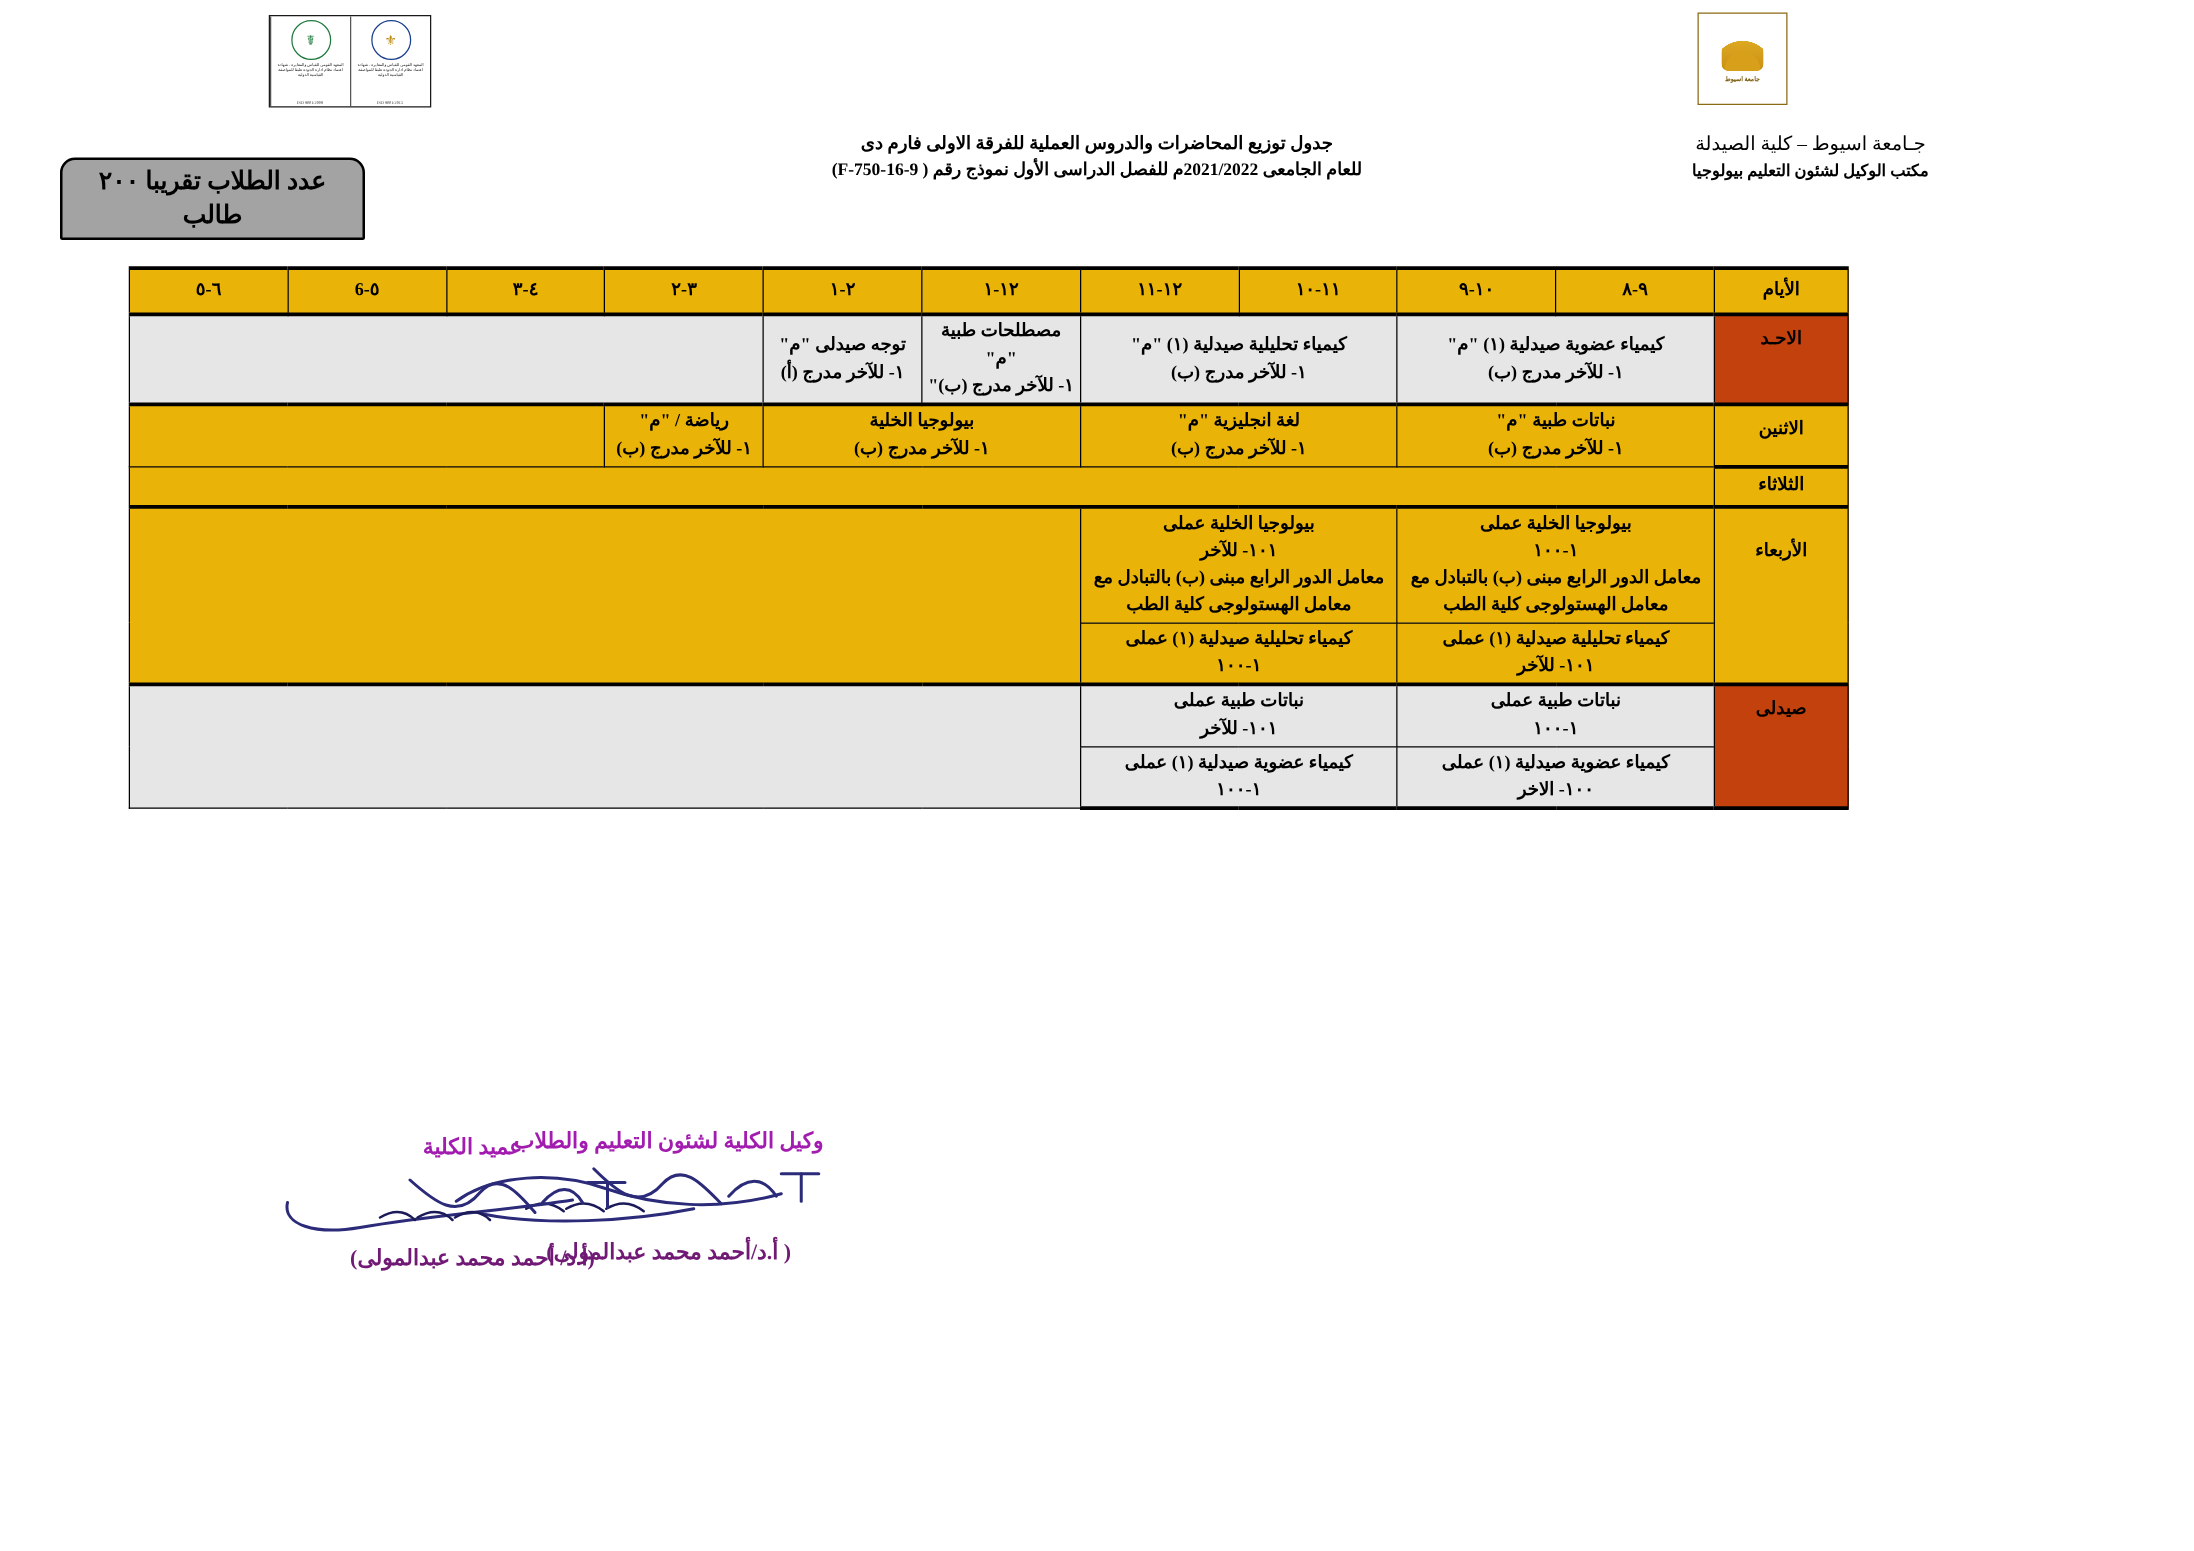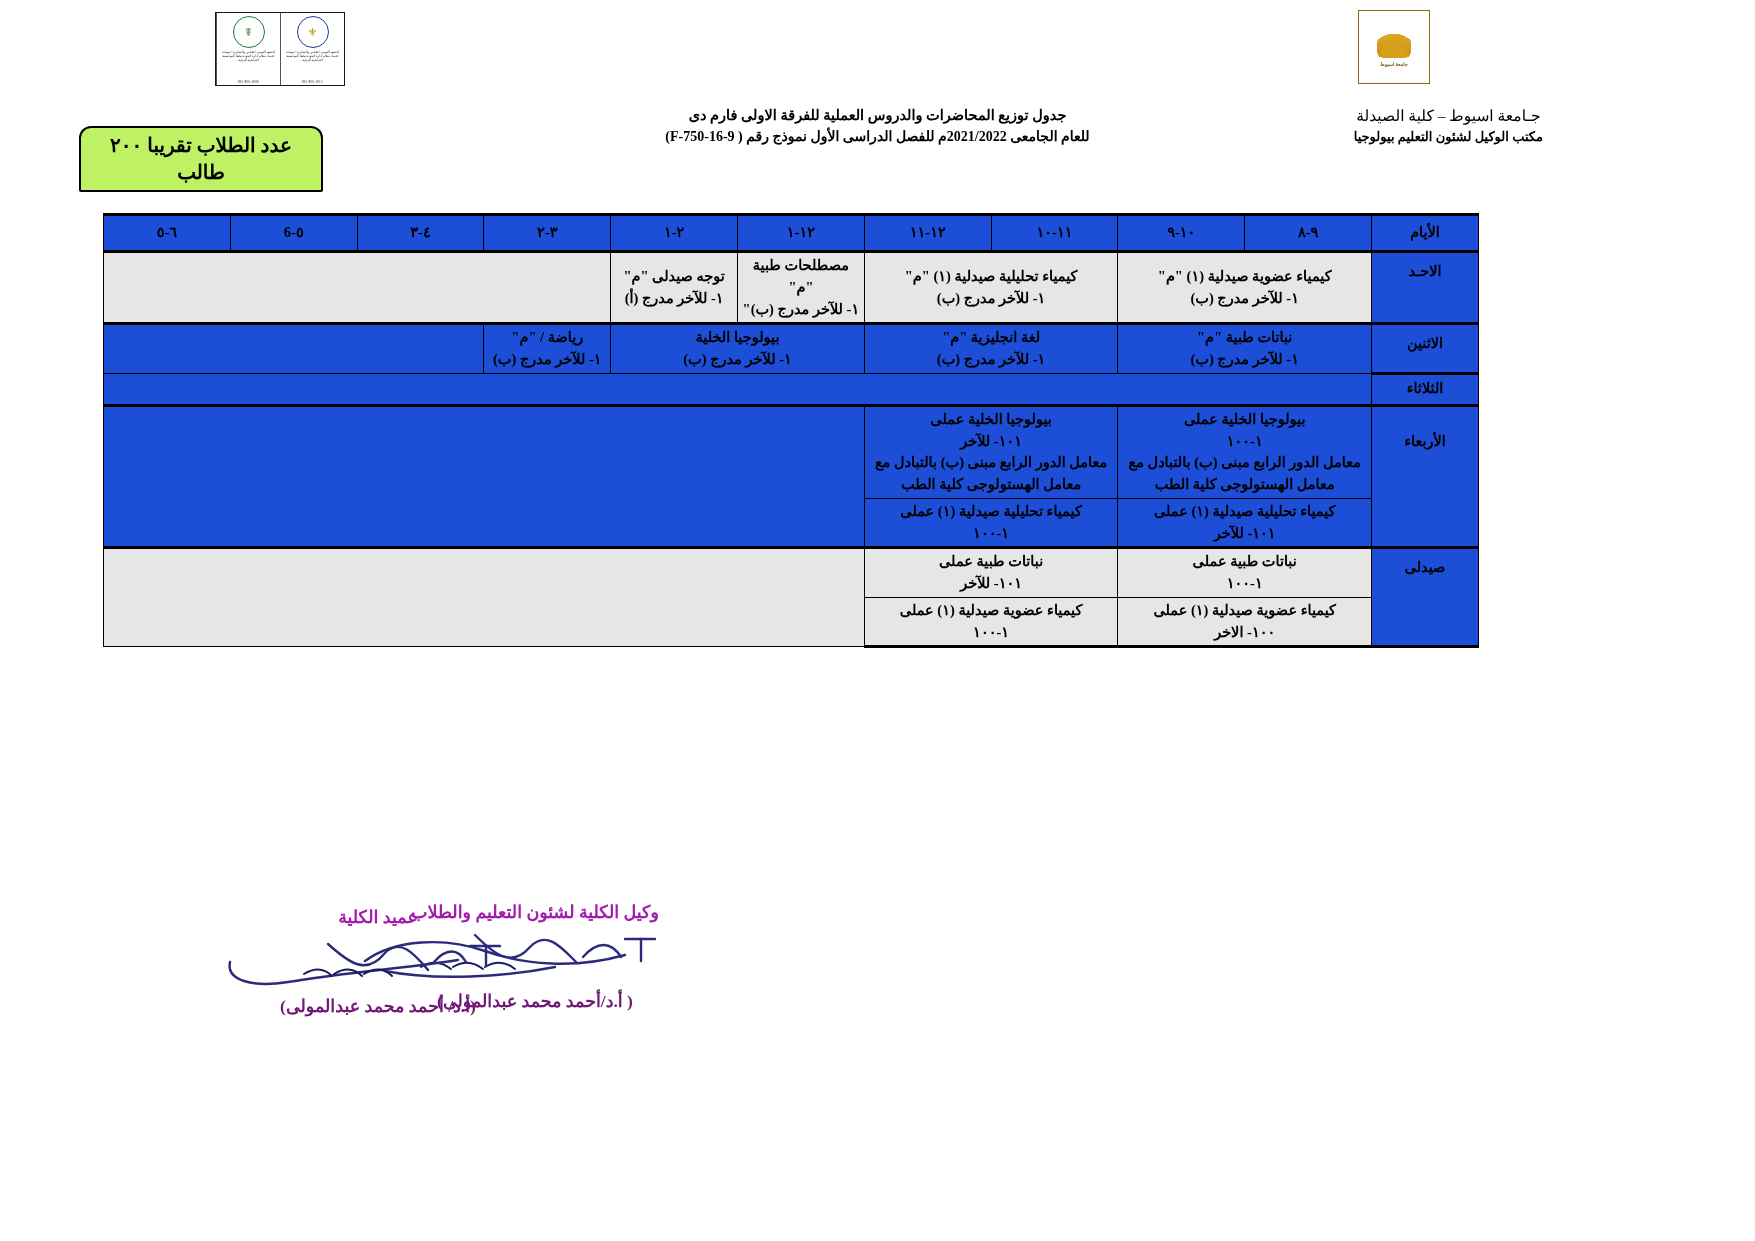--- a/index.html
+++ b/index.html
@@ -133,22 +133,21 @@
     border-radius: 12px 12px 2px 2px;
     display: flex;
     align-items: center;
     justify-content: center;
     text-align: center;
     font-size: 20px;
     font-weight: bold;
     line-height: 1.35;
     padding: 4px 8px;
     box-sizing: border-box;
-    background: #bef264;
-    margin-left: 31px;
+    background: #a3a3a3;
   }
 
   
   .tbl-wrap {
     position: absolute;
     left: 103px;
     top: 213px;
     width: 1376px;
   }
   table.sched {
@@ -158,33 +157,33 @@
     direction: rtl;
   }
   table.sched td, table.sched th {
     border: 1px solid #000;
     vertical-align: middle;
     text-align: center;
     font-size: 14.5px;
     font-weight: bold;
     padding: 2px 3px;
     line-height: 1.5;
-    background: #1d4ed8;
+    background: #eab308;
   }
   table.sched .outer-top   { border-top-width: 3px; }
   table.sched .outer-bot   { border-bottom-width: 3px; }
 
   th.hcell { height: 30px; font-size: 15px; }
   td.daycell {
     background: #d9d9d9;
     font-size: 15px;
     width: 100px;
   }
   tr.shaded td { background: #e6e6e6; }
-  tr.shaded td.daycell { background: #1d4ed8; }
+  tr.shaded td.daycell { background: #c2410c; }
 
   td.blank { background: #fff; }
   tr.shaded td.blank { background: #e6e6e6; }
 
   .rowsep-thick { border-top: 3px solid #000 !important; }
   .rowsep-thick-b { border-bottom: 3px solid #000 !important; }
 
   td.gray-bar {
     background: #808080;
     height: 26px;

